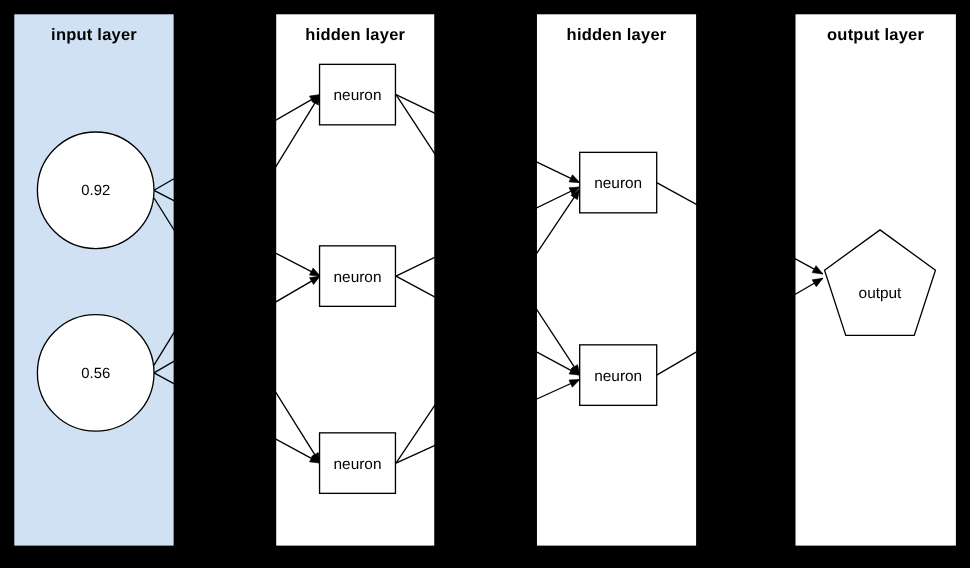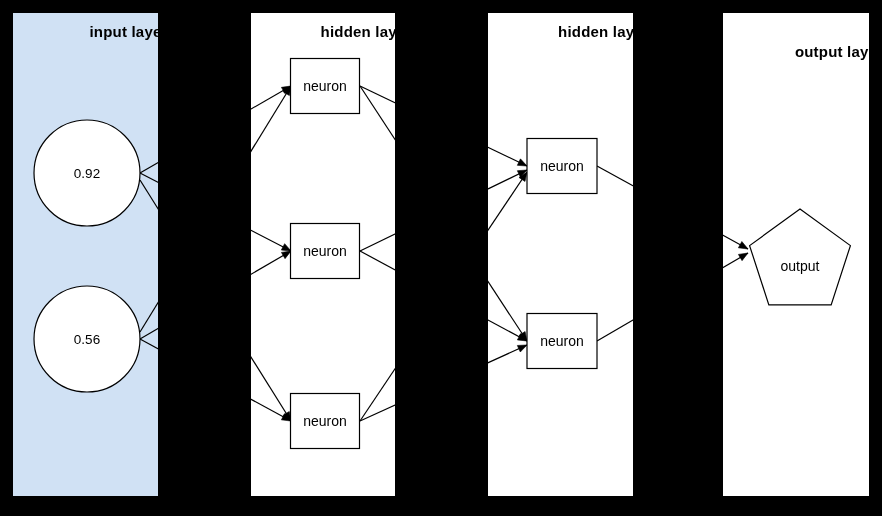--- a/index.html
+++ b/index.html
@@ -26,21 +26,20 @@
   }
   .layer-title {
     position: absolute;
     left: 0;
     right: 0;
     text-align: center;
     font-size: 15px;
     font-weight: bold;
     color: #000000;
     letter-spacing: 0.2px;
-    padding-left: 43px;
   }
   
   #edge-layer, #node-layer, #mask-layer {
     position: absolute;
     left: 0;
     top: 0;
     width: 882px;
     height: 516px;
     overflow: visible;
   }
@@ -177,15 +176,15 @@
       <g>
         <polygon points="800.00,209.00 850.41,245.62 831.15,304.88 768.85,304.88 749.59,245.62" class="node-shape"></polygon>
         <text x="800" y="266" class="node-label">output</text>
       </g>
     </svg>
 
   <div id="titles">
       <div class="layer-title" style="left: 13px; width: 145px; top: 23px;">input layer</div>
       <div class="layer-title" style="left: 251px; width: 144px; top: 23px;">hidden layer</div>
       <div class="layer-title" style="left: 488px; width: 145px; top: 23px;">hidden layer</div>
-      <div class="layer-title" style="left: 723px; width: 146px; top: 23px; margin-top: 20px;">output layer</div>
+      <div class="layer-title" style="left: 723px; width: 146px; top: 23px;">output layer</div>
     </div>
 </div>
 
 </body></html>

